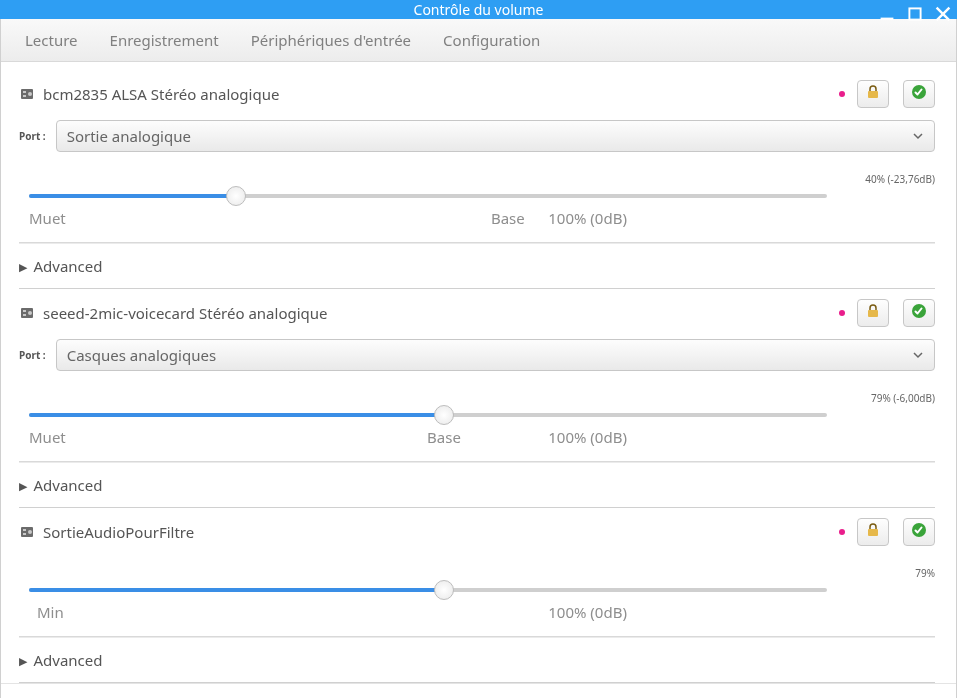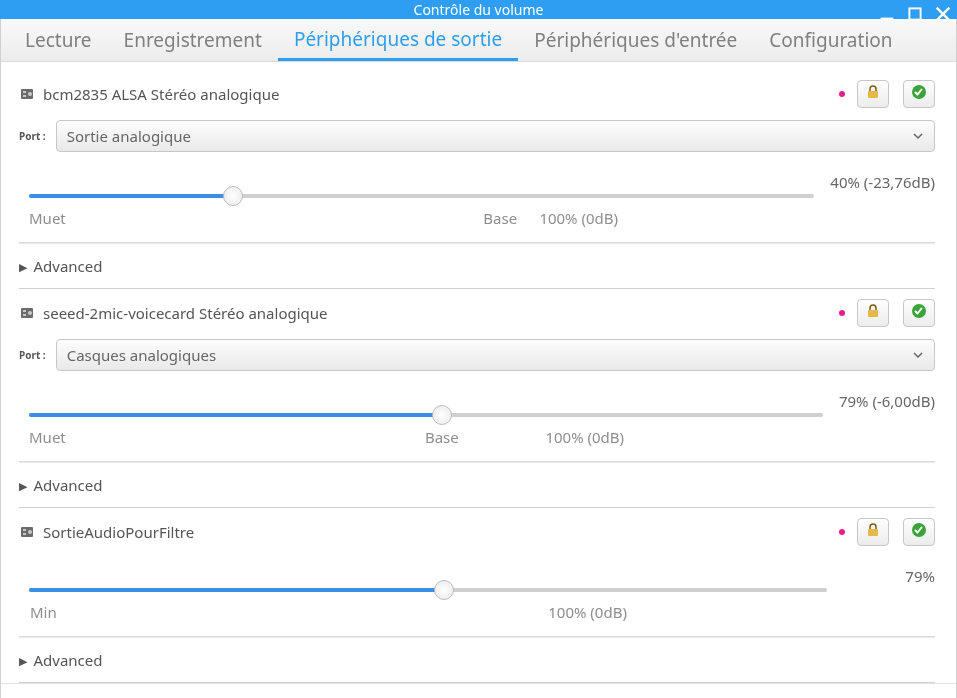--- a/index.html
+++ b/index.html
@@ -2,21 +2,21 @@
 <html><head>
 <meta charset="utf-8">
 <style>
   html,body{margin:0;padding:0;font-family:"Noto Sans","DejaVu Sans","Segoe UI",Arial,sans-serif;font-size:14px;color:#555;background:#fff;}
   .window{width:957px;height:698px;display:flex;flex-direction:column;position:relative;}
   .titlebar{height:28px;background:#2e9ef3;color:#fff;display:flex;align-items:flex-end;justify-content:center;position:relative;font-size:14px;}
   .titlebar .controls{position:absolute;right:6px;top:0;height:28px;display:flex;align-items:center;gap:12px;}
   .titlebar .win-btn{width:16px;height:16px;display:flex;align-items:center;justify-content:center;color:#fff;font-size:13px;cursor:pointer;}
   .sheet{flex:1;display:flex;flex-direction:column;border:1px solid #d0d0d0;border-top:none;}
   .tabs{height:42px;display:flex;align-items:stretch;border-bottom:1px solid #d9d9d9;background:linear-gradient(#f9f9f9,#ececec);padding:0 8px;}
-  .tab{padding:0 16px;display:flex;align-items:center;color:#808080;cursor:pointer;font-size:19px;}
+  .tab{padding:0 16px;display:flex;align-items:center;color:#808080;cursor:pointer;font-size:15px;}
   .tab.active{color:#2e9ef3;border-bottom:3px solid #2e9ef3;}
   .content{flex:1;overflow:auto;padding:8px 21px 0 18px;}
   .device{padding:10px 0 0 0;}
   .dev-header{display:flex;align-items:center;gap:8px;}
   .dev-header .name{color:#555;font-size:15px;}
   .dev-header .spacer{flex:1;}
   .card-icon{width:16px;height:16px;display:inline-block;}
   .card-icon svg{width:16px;height:16px;}
   .pink-dot{width:6px;height:6px;background:#e91e8c;border-radius:50%;display:inline-block;margin-right:4px;}
   .ico-btn{width:30px;height:26px;border:1px solid #c7c7c7;border-radius:4px;background:linear-gradient(#fefefe,#ececec);display:flex;align-items:center;justify-content:center;cursor:pointer;}
@@ -24,21 +24,21 @@
   .port-row{display:flex;align-items:center;gap:10px;margin-top:12px;}
   .port-label{font-weight:bold;color:#555;font-size:10px;white-space:nowrap;}
   .select{flex:1;height:30px;border:1px solid #c7c7c7;border-radius:4px;background:linear-gradient(#fdfdfd,#e9e9e9);display:flex;align-items:center;padding:0 10px;color:#666;font-size:15px;cursor:pointer;position:relative;}
   .select .chev{position:absolute;right:10px;}
   .slider-row{position:relative;margin:22px 0 0 10px;}
   .track{position:relative;height:4px;background:#cfcfcf;border-radius:2px;}
   .fill{position:absolute;left:0;top:0;bottom:0;background:#3a8ee6;border-radius:2px;}
   .thumb{position:absolute;top:50%;width:18px;height:18px;background:radial-gradient(#fff,#e8e8e8);border:1px solid #bdbdbd;border-radius:50%;transform:translate(-50%,-50%);cursor:pointer;}
   .slider-block{display:flex;align-items:flex-start;gap:16px;}
   .slider-wrap{flex:1;}
-  .readout{white-space:nowrap;color:#666;font-size:15px;padding-top:0;min-width:92px;text-align:right;}
+  .readout{white-space:nowrap;color:#666;font-size:10px;padding-top:0;min-width:92px;text-align:right;}
   .scale-labels{position:relative;height:20px;margin:10px 0 0 0;color:#8e8e8e;font-size:15px;}
   .scale-labels span{position:absolute;transform:translateX(-50%);}
   .divider{height:2px;background:linear-gradient(#d0d0d0,#f4f4f4);margin:14px 0 0 0;}
   .thin-divider{height:1px;background:#d0d0d0;margin:12px 0 0 0;}
   .adv{display:flex;align-items:center;gap:6px;margin:12px 0 0 0;color:#555;font-size:15px;cursor:pointer;}
   .adv .tri{font-size:11px;color:#555;}
   .footer{padding:14px 18px 18px 18px;display:flex;align-items:center;justify-content:center;gap:10px;border-top:1px solid #e4e4e4;}
   .lock-icon svg,.check-icon svg{width:16px;height:16px;}
   .chev svg{width:12px;height:12px;}
 </style>
@@ -65,21 +65,20 @@
             <line x1="9" y1="1" x2="1" y2="9" stroke="#fff" stroke-width="1.5"></line>
           </svg>
         </span>
     </div>
   </div>
 
   <div class="sheet">
     <div class="tabs">
       <div class="tab">Lecture</div>
       <div class="tab">Enregistrement</div>
-      <div class="tab active">Périphériques de sortie</div>
       <div class="tab">Périphériques d'entrée</div>
       <div class="tab">Configuration</div>
     </div>
 
     <div class="content">
 
       <div class="device">
         <div class="dev-header">
           <span class="card-icon">
             <svg viewBox="0 0 16 16">
@@ -232,21 +231,21 @@
 
         <div class="slider-block" style="margin-top:20px;">
           <div class="slider-wrap">
             <div class="slider-row">
               <div class="track">
                 <div class="fill" style="width:52%;"></div>
                 <div class="thumb" style="left:52%;"></div>
               </div>
             </div>
             <div class="scale-labels" style="margin-left:10px;">
-              <span style="left:1px;transform:none;">Min</span>
+              <span style="left:8px;transform:none;">Min</span>
               <span style="left:70%;">100% (0dB)</span>
             </div>
           </div>
           <div class="readout">79%</div>
         </div>
 
         <div class="divider"></div>
         <div class="adv">
           <span class="tri">▶</span>
           <span>Advanced</span>

